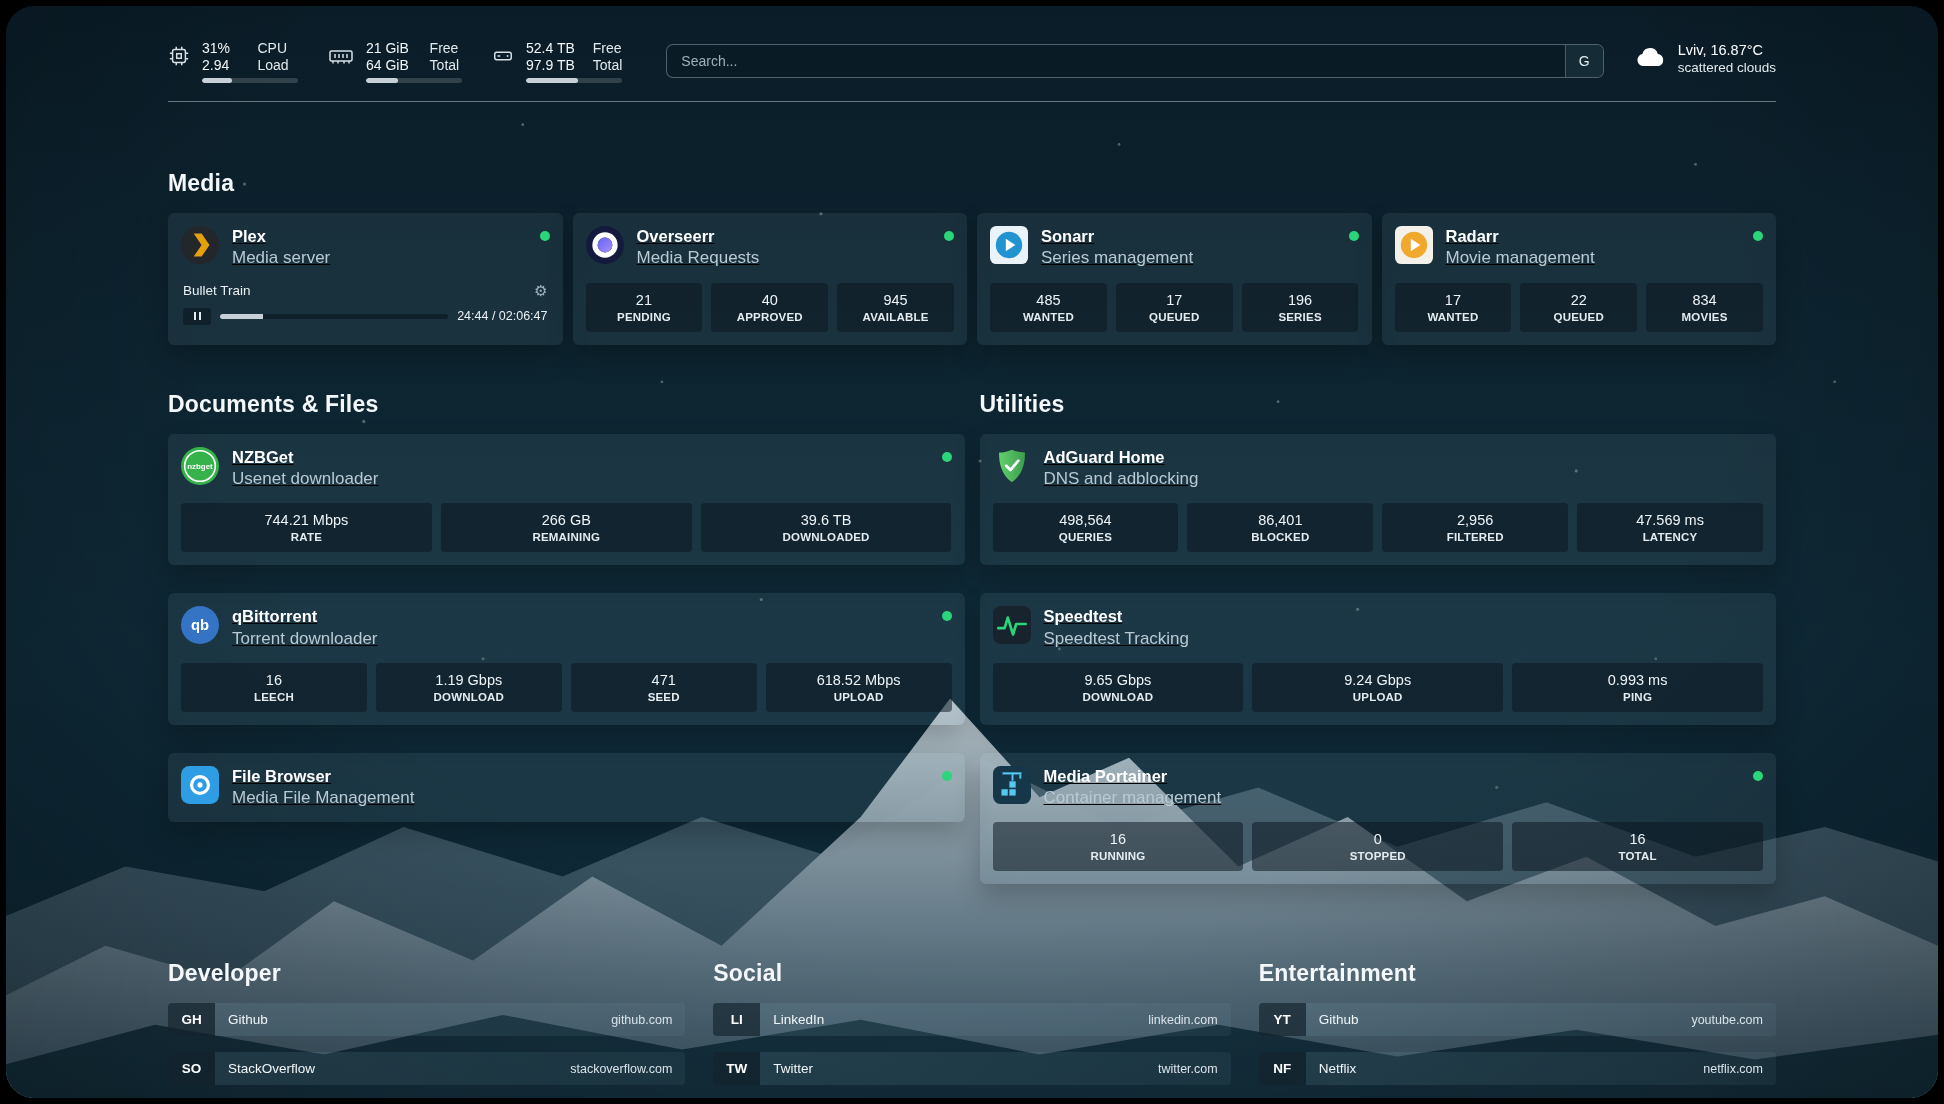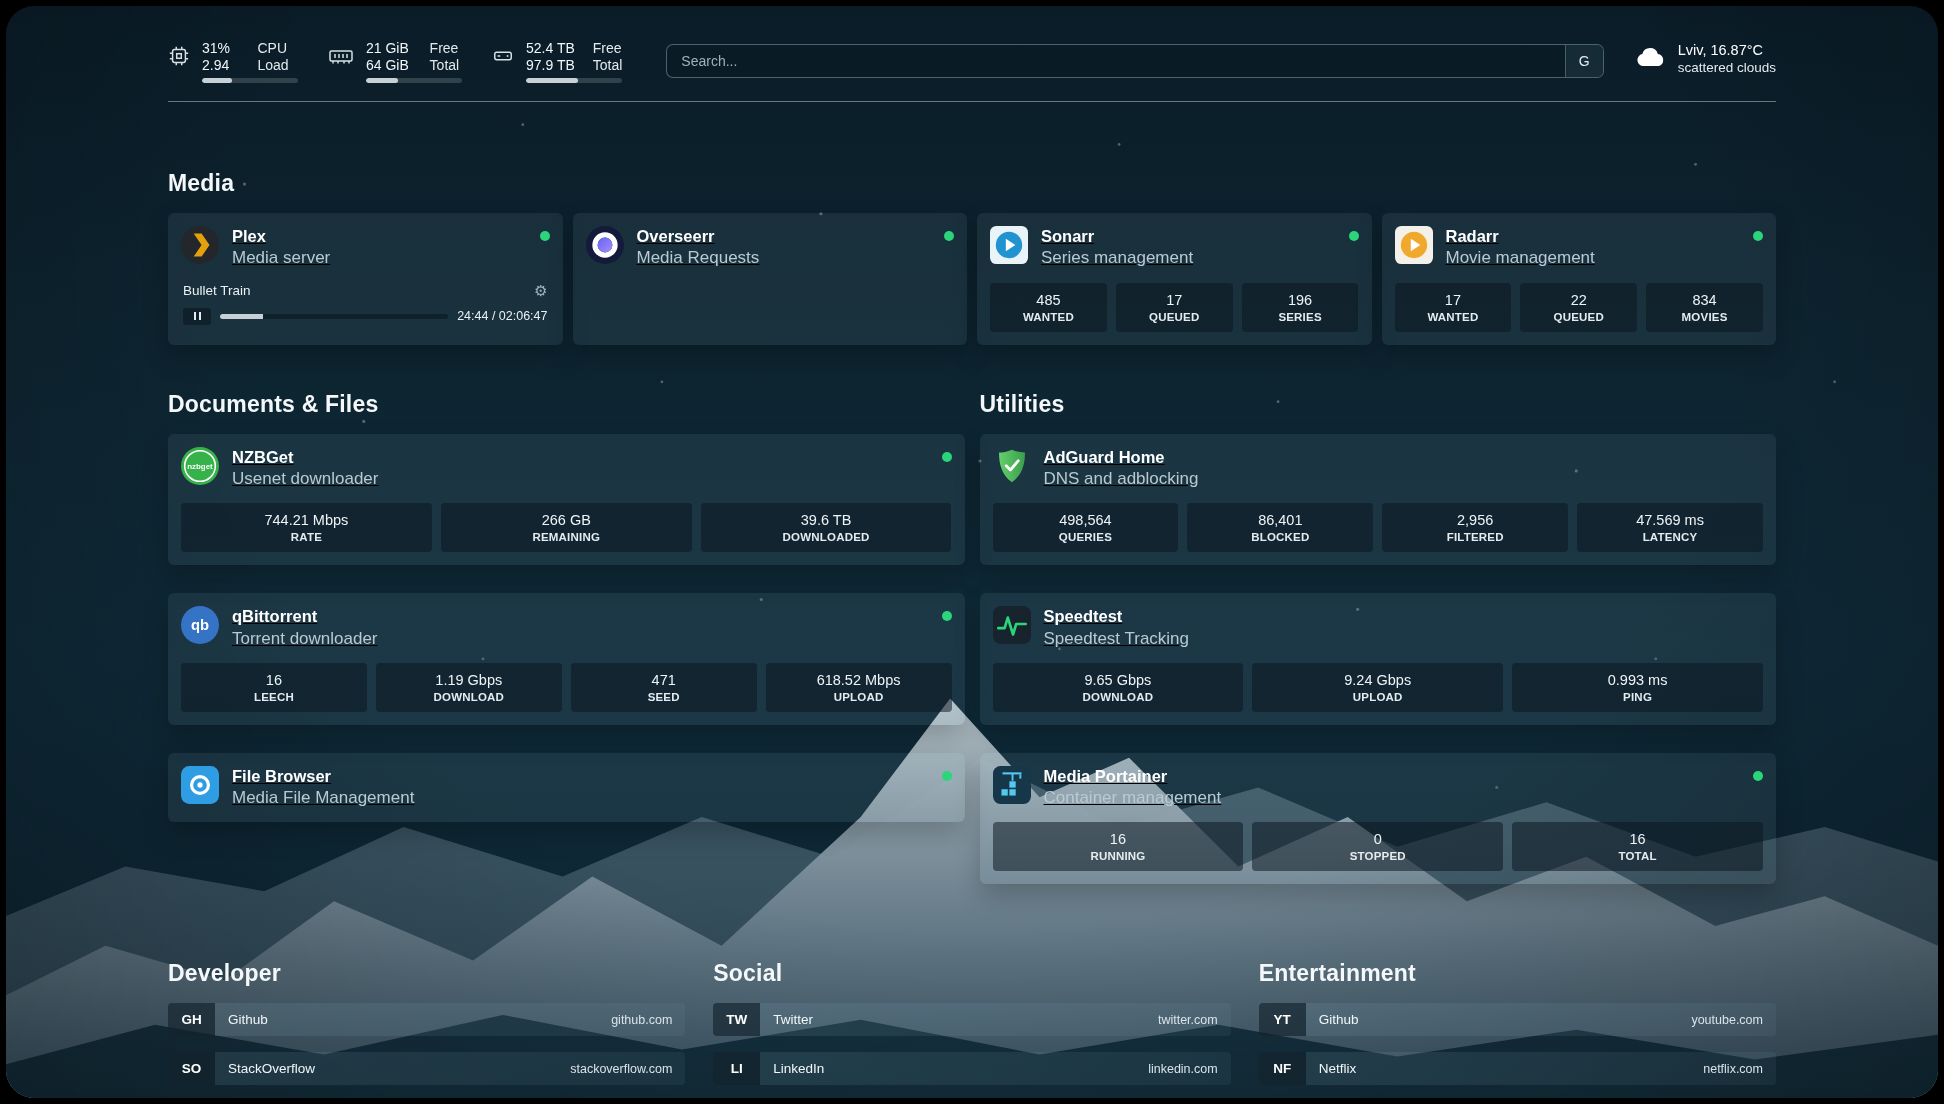--- a/index.html
+++ b/index.html
@@ -262,20 +262,34 @@
                 <path d="M18 6a12 12 0 1 1-12 12A12 12 0 0 1 18 6zm0 5a7 7 0 1 0 7 7 7 7 0 0 0-7-7z" fill="#fff"></path>
                 <circle cx="18" cy="18" r="7" fill="url(#ovGrad)"></circle>
                 </svg>
             </span>
             <div class="card-titles">
               <div class="card-name">Overseerr</div>
               <div class="card-desc">Media Requests</div>
             </div>
             <span class="status-dot"></span>
           </div>
+          <div class="stats">
+            <div class="stat">
+              <span class="stat-value">21</span>
+              <span class="stat-label">PENDING</span>
+            </div>
+            <div class="stat">
+              <span class="stat-value">40</span>
+              <span class="stat-label">APPROVED</span>
+            </div>
+            <div class="stat">
+              <span class="stat-value">945</span>
+              <span class="stat-label">AVAILABLE</span>
+            </div>
+          </div>
         </div>
 
         <div class="card">
           <div class="card-head">
             <span class="app-icon">
               <svg viewBox="0 0 36 36">
                   <rect width="36" height="36" rx="6" fill="#eaf3f8"></rect>
                 <circle cx="18" cy="18" r="12.5" fill="#2193d1"></circle>
                   <path d="M15 12l9 6-9 6z" fill="#fff"></path>
                 </svg>
@@ -557,29 +571,29 @@
             <span class="bm-name">DEV</span>
             <span class="bm-url">dev.to</span>
           </div>
         </div>
       </section>
 
       <section>
         <h2 class="section-title">Social</h2>
         <div class="bm-rows">
           <div class="bm-row">
+            <span class="bm-abbr">LI</span>
+            <span class="bm-name">LinkedIn</span>
+            <span class="bm-url">linkedin.com</span>
+          </div>
+          <div class="bm-row">
             <span class="bm-abbr">TW</span>
             <span class="bm-name">Twitter</span>
             <span class="bm-url">twitter.com</span>
           </div>
-          <div class="bm-row">
-            <span class="bm-abbr">LI</span>
-            <span class="bm-name">LinkedIn</span>
-            <span class="bm-url">linkedin.com</span>
-          </div>
         </div>
       </section>
 
       <section>
         <h2 class="section-title">Entertainment</h2>
         <div class="bm-rows">
           <div class="bm-row">
             <span class="bm-abbr">YT</span>
             <span class="bm-name">Github</span>
             <span class="bm-url">youtube.com</span>

